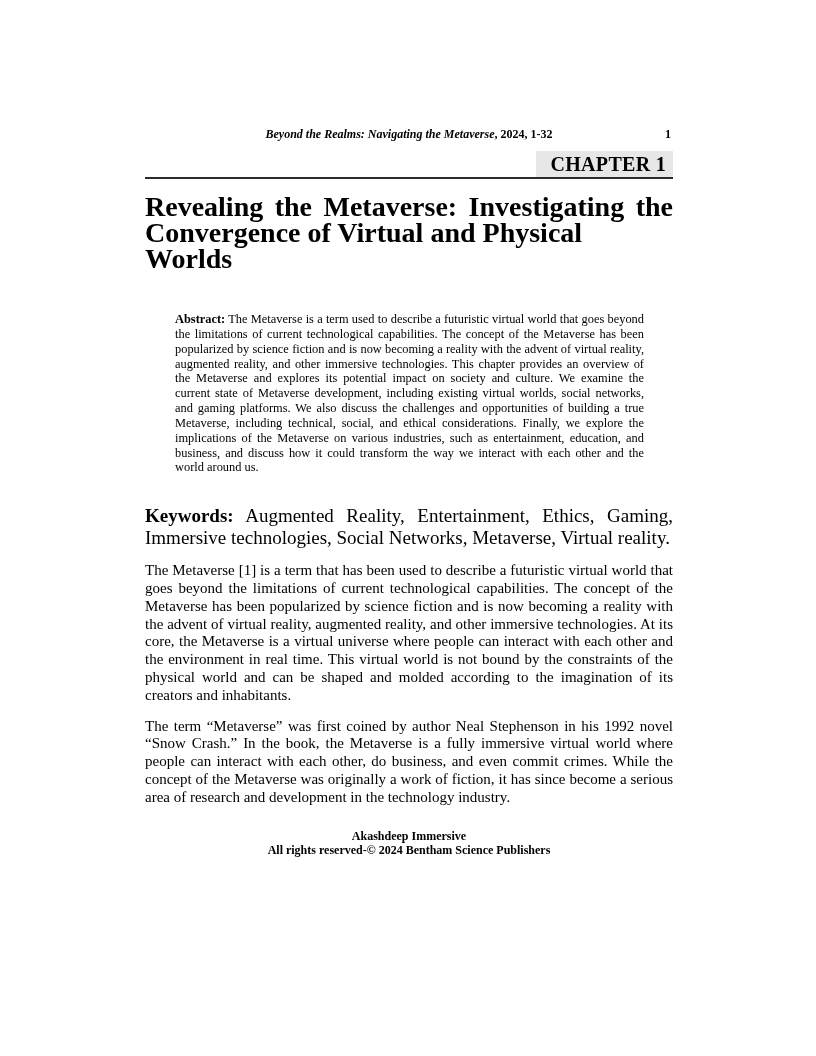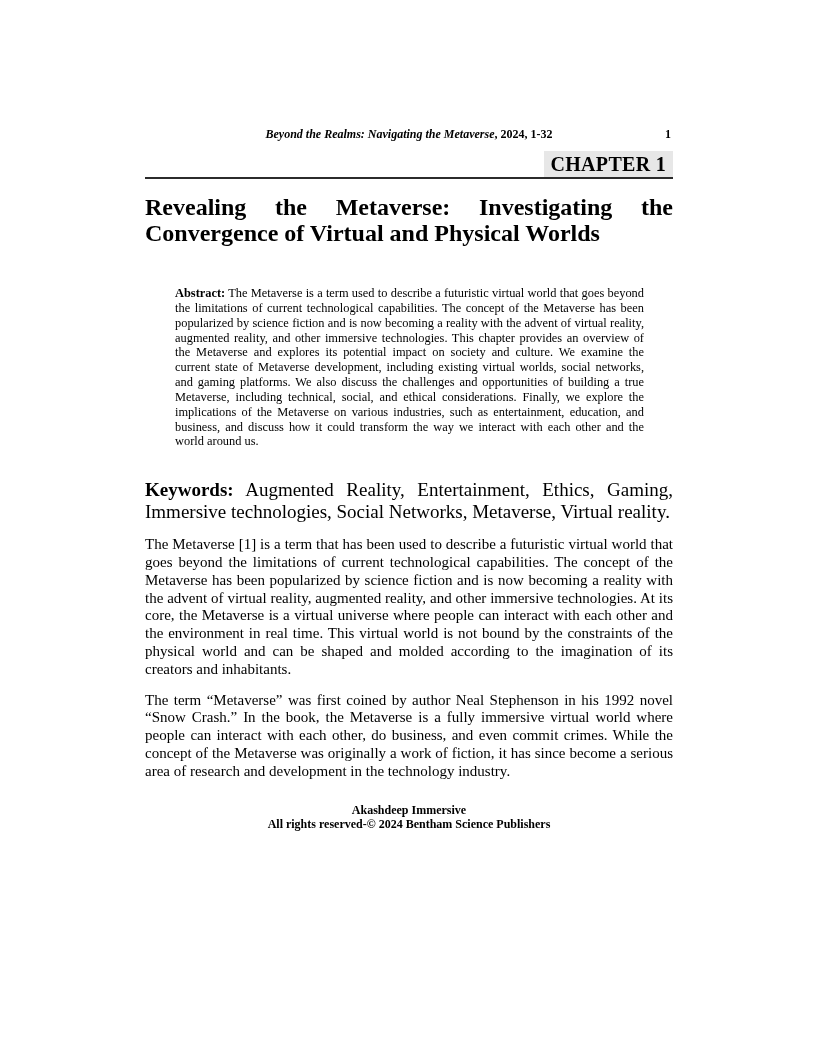--- a/index.html
+++ b/index.html
@@ -45,27 +45,27 @@
     text-align: right;
     border-bottom: 2px solid #2b2b2b;
     line-height: 0;
   }
   .chapter-badge {
     display: inline-block;
     background: #e7e7e7;
     font-size: 20px;
     font-weight: bold;
     line-height: 24px;
-    padding: 1px 7px 1px 7px;
+    padding: 1px 7px 1px 15px;
     letter-spacing: 0.3px;
   }
   
   .doc-title {
     margin-top: 15px;
-    font-size: 24px;
+    font-size: 28px;
     font-weight: bold;
     line-height: 26px;
   }
   .title-line1 { text-align: justify; text-align-last: justify; }
   .title-line2 { text-align: left; }
   
   .abstract {
     margin-top: 40px;
     margin-left: 30px;
     width: 469px;

